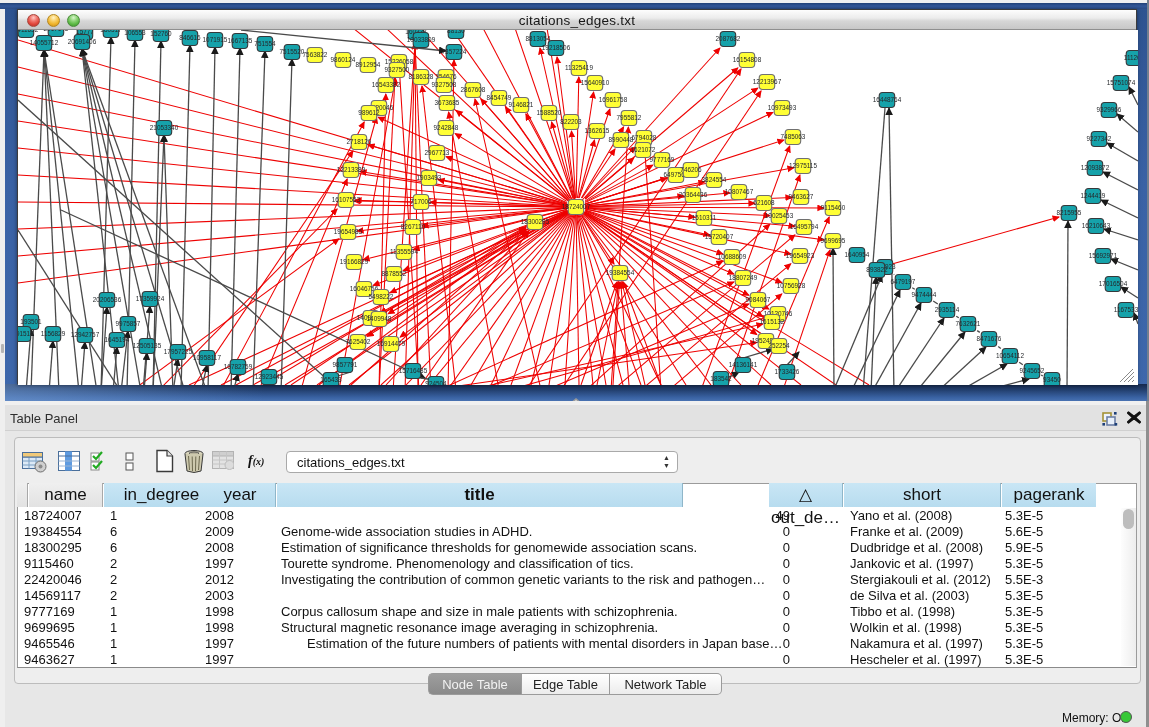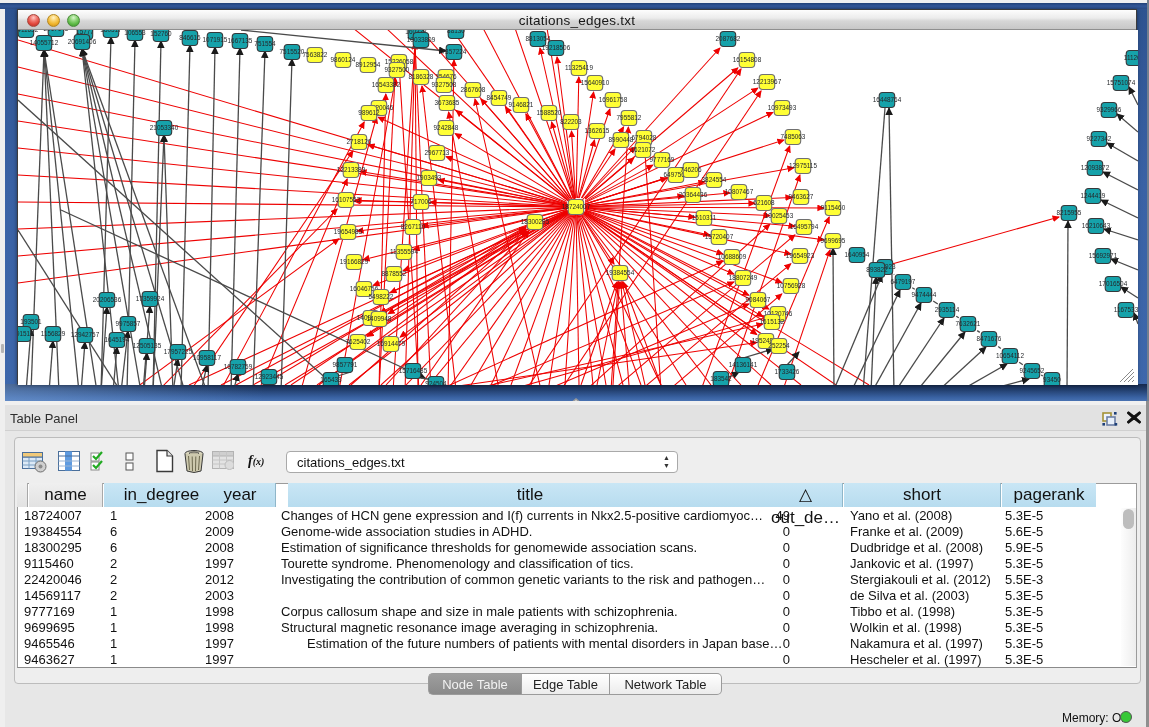--- a/index.html
+++ b/index.html
@@ -659,29 +659,28 @@
     <div class="abs" style="left:248px;top:453px;font-size:14px;font-style:italic;font-weight:bold;color:#111;font-family:'Liberation Serif',serif;">f<span style="font-size:10px;">(x)</span></div>
 <div class="abs" id="combo">
       <span class="txt">citations_edges.txt</span>
       <span class="arr">▲<br>▼</span>
     </div>
 <div class="abs" id="tbl"></div>
 <div class="abs hcell hgray" style="left:17px;width:11px;"></div>
 <div class="abs hcell hgray" style="left:29px;width:74px;">name</div>
 <div class="abs hcell" style="left:104px;width:116px;">in_degree</div>
 <div class="abs hcell" style="left:205px;width:71px;">year</div>
-<div class="abs hcell" style="left:288px;width:485px;">title</div>
+<div class="abs hcell" style="left:277px;width:406px;font-weight:bold;">title</div>
 <div class="abs hcell" style="left:769px;width:74px;">△ out_de…</div>
 <div class="abs hcell" style="left:844px;width:157px;">short</div>
 <div class="abs hcell" style="left:1002px;width:94px;border-right:none;">pagerank</div>
 <div class="trow" style="top:508px;">
       <span style="left:24px;">18724007</span>
       <span style="left:110px;">1</span>
       <span style="left:205px;">2008</span>
-      <span style="left:281px;">Changes of HCN gene expression and I(f) currents in Nkx2.5-positive cardiomyoc…</span>
       <span style="left:770px;width:20px;text-align:right;">49</span>
       <span style="left:850px;">Yano et al. (2008)</span>
       <span style="left:1005px;">5.3E-5</span>
     </div>
     <div class="trow" style="top:524px;">
       <span style="left:24px;">19384554</span>
       <span style="left:110px;">6</span>
       <span style="left:205px;">2009</span>
       <span style="left:281px;">Genome-wide association studies in ADHD.</span>
       <span style="left:770px;width:20px;text-align:right;">0</span>

